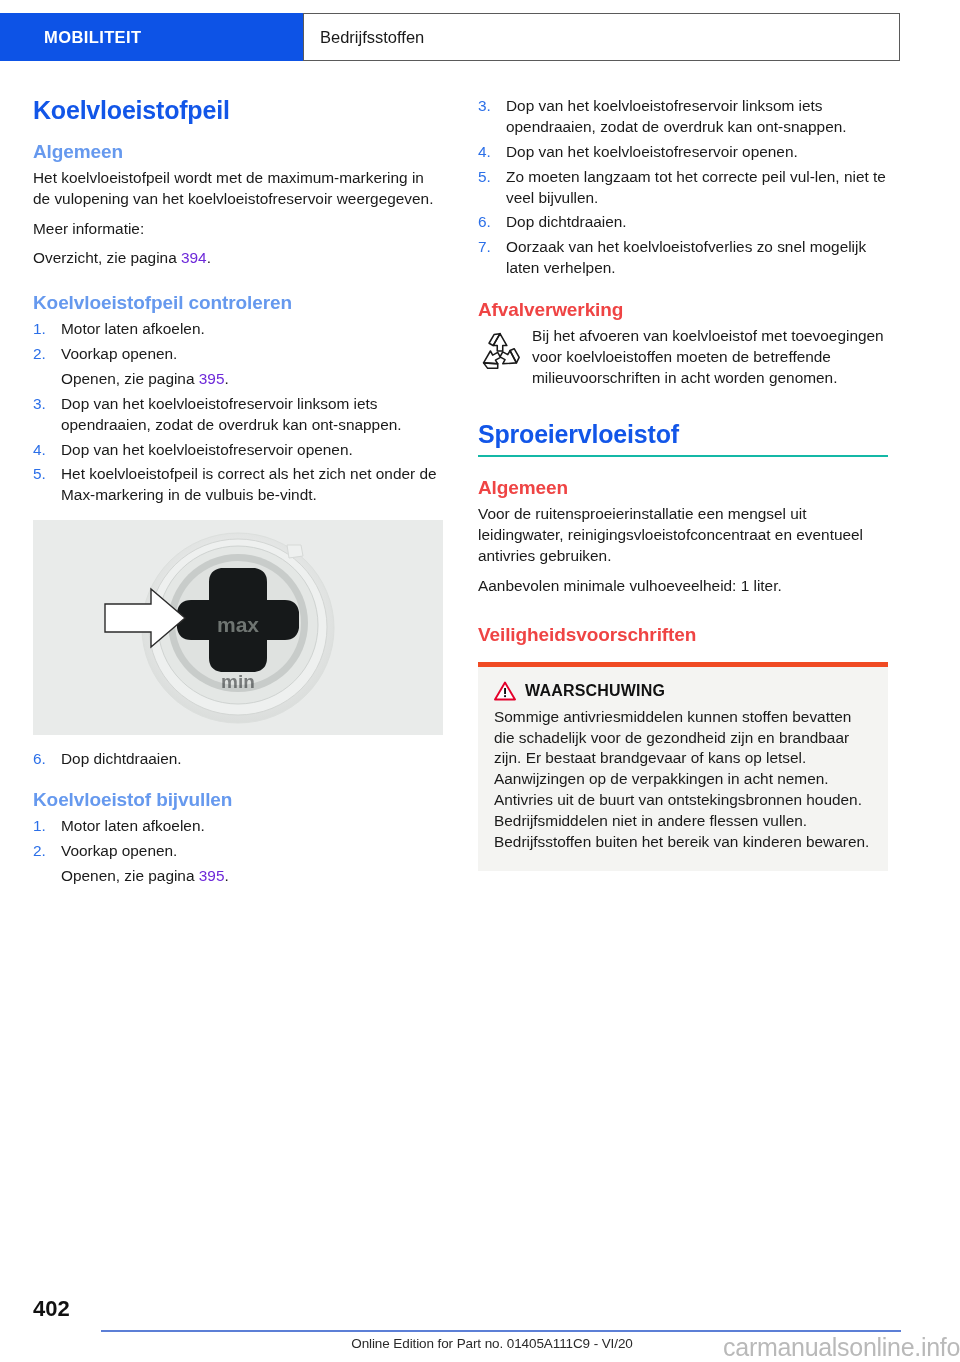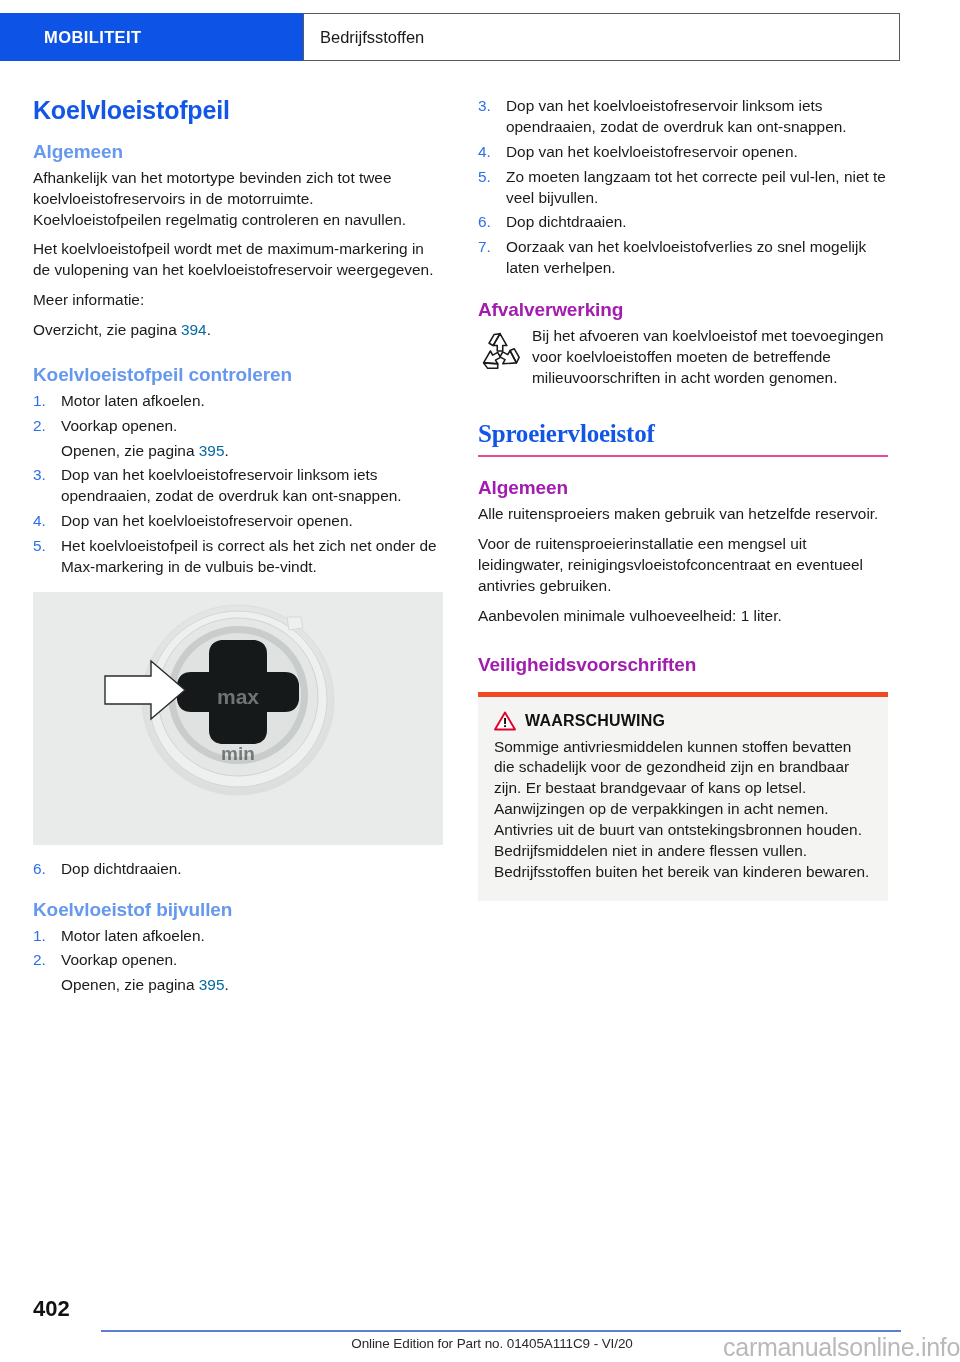--- a/index.html
+++ b/index.html
@@ -68,44 +68,43 @@
   
   h1.title {
     font-size: 25px;
     font-weight: bold;
     color: #1256e8;
     letter-spacing: -0.2px;
     line-height: 1.12;
     margin-bottom: 17px;
   }
   h1.title.ruled {
-    border-bottom: 2px solid #ec4899;
+    border-bottom: 2px solid #14b8a6;
     padding-bottom: 7px;
     margin-bottom: 20px;
-    font-family: Liberation Serif, serif;
   }
   h2.subhead {
     font-size: 19px;
     font-weight: bold;
     letter-spacing: -0.1px;
     line-height: 1.15;
     margin-bottom: 5px;
   }
   h2.subhead.light { color: #6699ee; }
-  h2.subhead.dark  { color: #a21caf; }
+  h2.subhead.dark  { color: #ef4444; }
 
   p.body {
     font-size: 15.4px;
     line-height: 1.355;
     color: #1a1a1a;
     margin-bottom: 9px;
   }
   p.body:last-child { margin-bottom: 0; }
 
-  .pagenum { color: #0369a1; }
+  .pagenum { color: #6d28d9; }
 
   
   ol.steps { list-style: none; }
   ol.steps li {
     position: relative;
     padding-left: 28px;
     font-size: 15.4px;
     line-height: 1.355;
     color: #1a1a1a;
     margin-bottom: 4px;
@@ -124,21 +123,21 @@
     color: #1a1a1a;
     padding-left: 28px;
     margin-top: 4px;
     margin-bottom: 4px;
   }
 
   
   .figure {
     position: relative;
     width: 410px;
-    height: 253px;
+    height: 215px;
     margin-top: 14px;
     margin-bottom: 14px;
     background: #e9ebea;
     overflow: hidden;
   }
   .figure svg { display: block; }
 
   
   .recycle-block { position: relative; }
   .recycle-icon {
@@ -229,21 +228,20 @@
       <span class="header-section-label">Bedrijfsstoffen</span>
     </div>
   </div>
 
   <div class="col col-left">
 
     <h1 class="title">Koelvloeistofpeil</h1>
 
     <h2 class="subhead light">Algemeen</h2>
 
-    <p class="body">Afhankelijk van het motortype bevinden zich tot twee koelvloeistofreservoirs in de motorruimte. Koelvloeistofpeilen regelmatig controleren en navullen.</p>
     <p class="body">Het koelvloeistofpeil wordt met de maximum-markering in de vulopening van het koelvloeistofreservoir weergegeven.</p>
     <p class="body">Meer informatie:</p>
 
     <p class="body">
       <span>Overzicht, zie pagina </span><span class="pagenum">394</span><span>.</span>
     </p>
 
     <div style="height:14px"></div>
 
     <h2 class="subhead light">Koelvloeistofpeil controleren</h2>
@@ -368,21 +366,20 @@
       <div class="recycle-text">Bij het afvoeren van koelvloeistof met toevoegingen voor koelvloeistoffen moeten de betreffende milieuvoorschriften in acht worden genomen.</div>
       <div style="clear:both"></div>
     </div>
 
     <div style="height:32px"></div>
 
     <h1 class="title ruled">Sproeiervloeistof</h1>
 
     <h2 class="subhead dark">Algemeen</h2>
 
-    <p class="body">Alle ruitensproeiers maken gebruik van hetzelfde reservoir.</p>
     <p class="body">Voor de ruitensproeierinstallatie een mengsel uit leidingwater, reinigingsvloeistofconcentraat en eventueel antivries gebruiken.</p>
     <p class="body">Aanbevolen minimale vulhoeveelheid: 1 liter.</p>
 
     <div style="height:18px"></div>
 
     <h2 class="subhead dark">Veiligheidsvoorschriften</h2>
 
     <div class="warnbox">
       <div class="warn-head">
         <svg width="22" height="20" viewBox="0 0 22 20">

